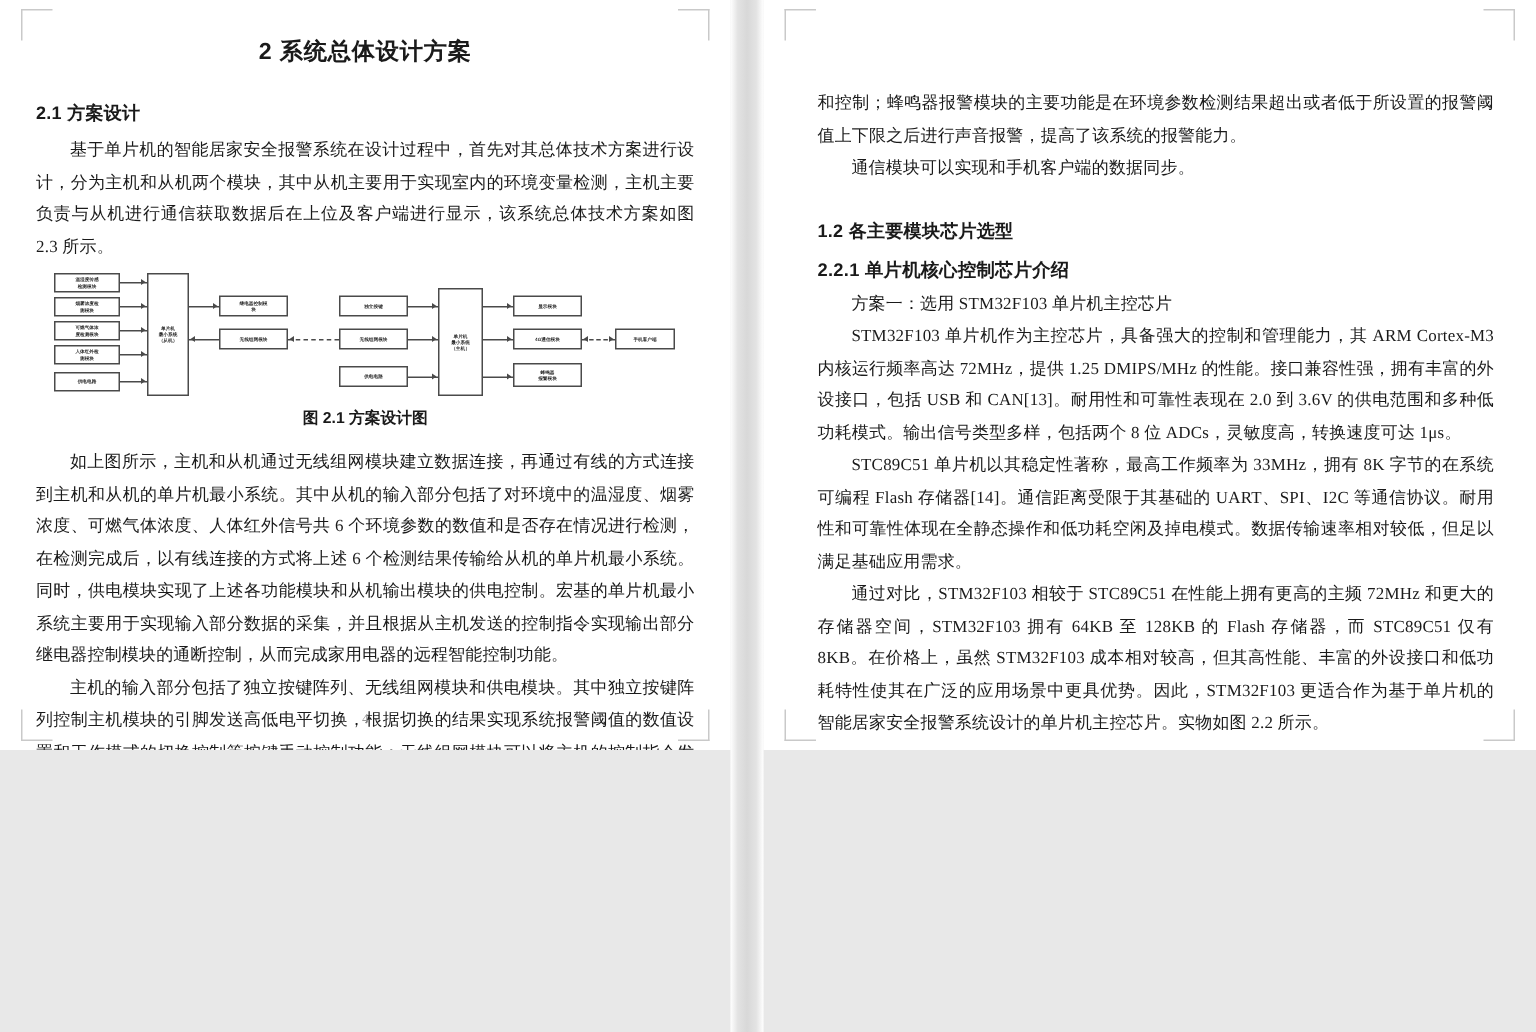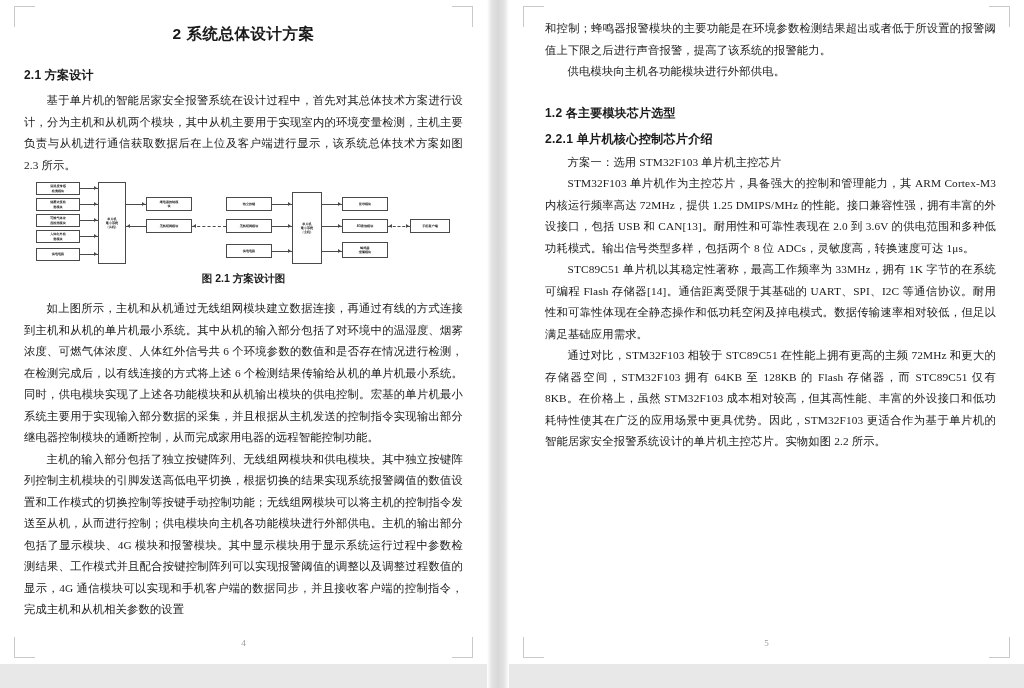--- a/index.html
+++ b/index.html
@@ -13,21 +13,21 @@
   }
   .spread{
     position:absolute;inset:0;
     display:flex;
     flex-direction:row;
     align-items:stretch;
   }
   .page{
     position:relative;
     background:#ffffff;
-    height:664px;
+    height:500px;
     box-sizing:border-box;
     overflow:hidden;
   }
   .page.left{width:487px;}
   .gutter{width:22px;background:linear-gradient(to right,#ffffff 0%,#e3e3e3 22%,#d8d8d8 50%,#e3e3e3 78%,#ffffff 100%);}
   .page.right{width:515px;}
 
   
   .crop{position:absolute;width:20px;height:20px;pointer-events:none;}
   .crop.tl{border-left:1px solid #c9c9c9;border-top:1px solid #c9c9c9;}
@@ -66,21 +66,21 @@
   }
   p.body{
     font-size:11.3px;
     line-height:21.5px;
     margin:0 0 0 0;
     text-align:justify;
     text-justify:inter-ideograph;
     text-indent:2em;
     letter-spacing:0.15px;
   }
-  p.body.noind{text-indent:0;}
+  p.body.noind{text-indent:0;margin-top:41px;}
 
   .figcap{
     font-family:"Liberation Sans","DejaVu Sans",sans-serif;
     font-weight:bold;
     font-size:10.5px;
     text-align:center;
     margin:2px 0 4px 0;
   }
   .pagenum{
     position:absolute;
@@ -242,32 +242,32 @@
   <div class="page right">
     <div class="crop tl" style="left:14px;top:6px;"></div>
     <div class="crop tr" style="right:14px;top:6px;"></div>
     <div class="crop bl" style="left:14px;bottom:6px;"></div>
     <div class="crop br" style="right:14px;bottom:6px;"></div>
 
     <div class="content">
 
       <p class="body noind">和控制；蜂鸣器报警模块的主要功能是在环境参数检测结果超出或者低于所设置的报警阈值上下限之后进行声音报警，提高了该系统的报警能力。</p>
 
-      <p class="body">供电模块向主机各功能模块进行外部供电。</p>
+      <p class="body">通信模块可以实现和手机客户端的数据同步。</p>
 
       <h2 class="sec">1.2 各主要模块芯片选型</h2>
 
       <h3 class="subsec">2.2.1 单片机核心控制芯片介绍</h3>
 
       <p class="body">方案一：选用 STM32F103 单片机主控芯片</p>
 
       <p class="body">STM32F103 单片机作为主控芯片，具备强大的控制和管理能力，其 ARM Cortex-M3 内核运行频率高达 72MHz，提供 1.25 DMIPS/MHz 的性能。接口兼容性强，拥有丰富的外设接口，包括 USB 和 CAN[13]。耐用性和可靠性表现在 2.0 到 3.6V 的供电范围和多种低功耗模式。输出信号类型多样，包括两个 8 位 ADCs，灵敏度高，转换速度可达 1μs。</p>
 
 
-      <p class="body">STC89C51 单片机以其稳定性著称，最高工作频率为 33MHz，拥有 1K 字节的在系统可编程 Flash 存储器[14]。通信距离受限于其基础的 UART、SPI、I2C 等通信协议。耐用性和可靠性体现在全静态操作和低功耗空闲及掉电模式。数据传输速率相对较低，但足以满足基础应用需求。</p>
+      <p class="body">STC89C51 单片机以其稳定性著称，最高工作频率为 33MHz，拥有 8K 字节的在系统可编程 Flash 存储器[14]。通信距离受限于其基础的 UART、SPI、I2C 等通信协议。耐用性和可靠性体现在全静态操作和低功耗空闲及掉电模式。数据传输速率相对较低，但足以满足基础应用需求。</p>
 
       <p class="body">通过对比，STM32F103 相较于 STC89C51 在性能上拥有更高的主频 72MHz 和更大的存储器空间，STM32F103 拥有 64KB 至 128KB 的 Flash 存储器，而 STC89C51 仅有 8KB。在价格上，虽然 STM32F103 成本相对较高，但其高性能、丰富的外设接口和低功耗特性使其在广泛的应用场景中更具优势。因此，STM32F103 更适合作为基于单片机的智能居家安全报警系统设计的单片机主控芯片。实物如图 2.2 所示。</p>
     </div>
 
     <div class="pagenum">5</div>
   </div>
 
 </div>
 
 </body></html>

